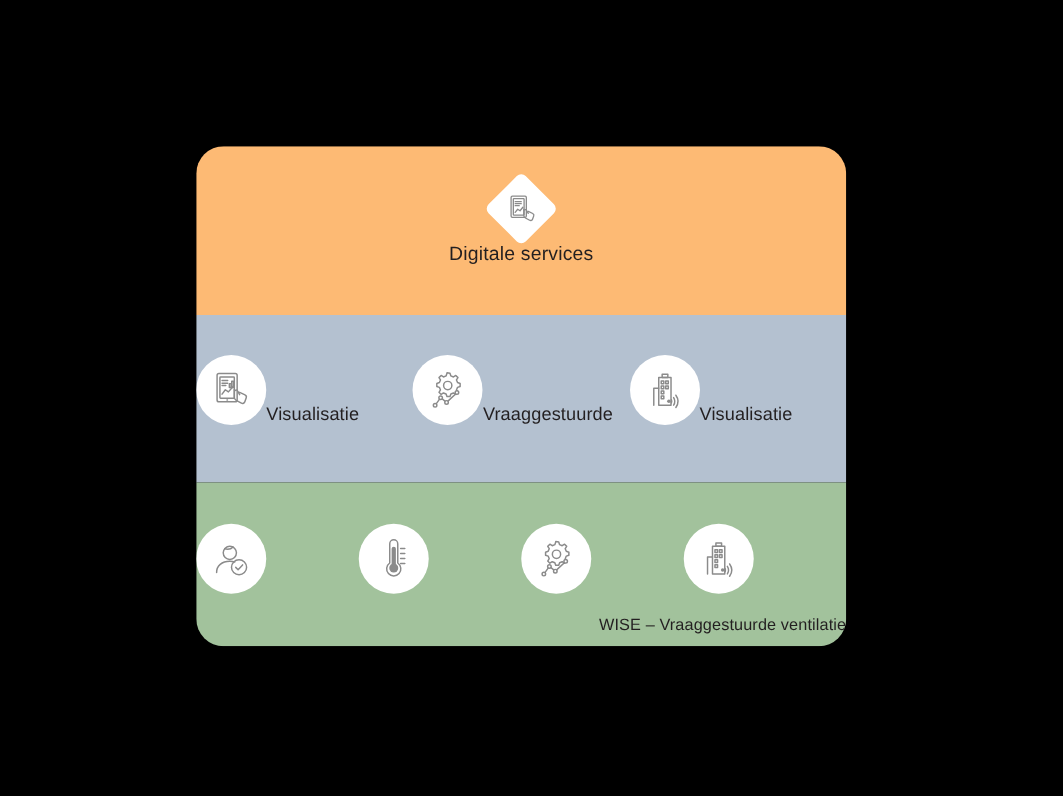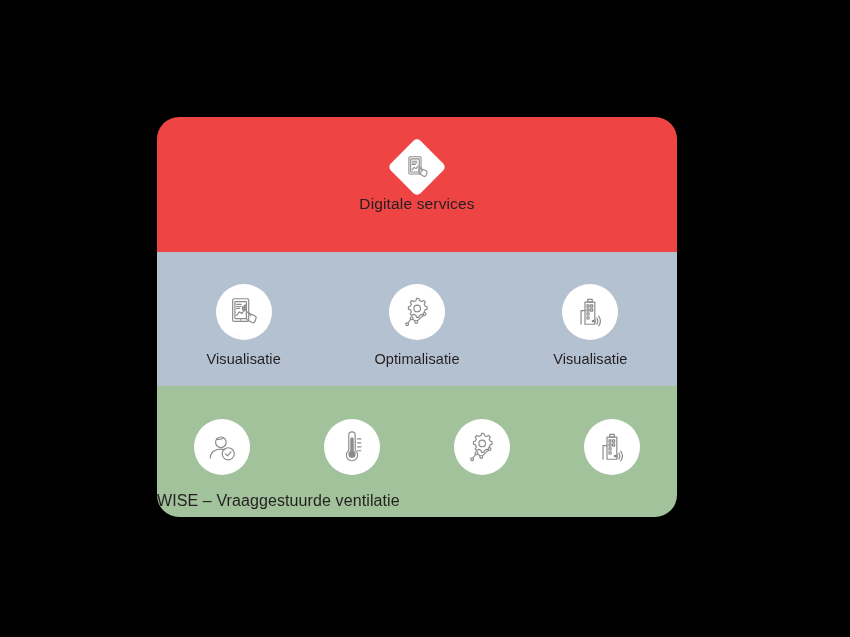--- a/index.html
+++ b/index.html
@@ -9,21 +9,21 @@
   }
   .stage{position:relative;width:850px;height:637px;}
 
   .card{
     position:absolute;left:157px;top:117px;width:520px;height:400px;
     border-radius:22px;overflow:hidden;display:flex;flex-direction:column;
   }
 
   
   .band-head{
-    height:135px;background:#ef4444;position:relative;flex:0 0 135px;
+    height:135px;background:#fdba74;position:relative;flex:0 0 135px;
   }
   .diamond-wrap{
     position:absolute;left:50%;top:21px;transform:translateX(-50%);
     width:58px;height:58px;
   }
   .diamond{
     width:42px;height:42px;background:#fff;border-radius:5px;
     transform:rotate(45deg);margin:8px auto 0;
   }
   .diamond-icon{
@@ -40,34 +40,34 @@
     flex:0 0 134px;background:#b4c1d0;position:relative;
   }
   
   .band-low{
     flex:1 1 auto;background:#a2c29c;position:relative;
   }
 
   .row{
     position:absolute;left:0;right:0;display:flex;
   }
-  .cell{flex:1 1 0;display:flex;flex-direction:column;align-items:center;}
+  .cell{flex:1 1 0;display:flex;flex-direction:row;align-items:flex-end;}
 
   .circle{
     width:56px;height:56px;border-radius:50%;background:#fff;
     display:flex;align-items:center;justify-content:center;
     box-sizing:border-box;
   }
   .cell-label{
     margin-top:11px;font-size:14.5px;color:#231f20;white-space:nowrap;
     letter-spacing:.1px;
   }
   .wide-label{
-    position:absolute;left:0;right:0;text-align:left;
-    font-size:16px;color:#231f20;letter-spacing:.1px;
+    position:absolute;left:0;right:0;text-align:right;
+    font-size:13px;color:#231f20;letter-spacing:.1px;
   }
   svg{display:block;}
 </style>
 </head>
 <body>
 
 <div class="stage">
   <div class="card">
 
     <div class="band-head">
@@ -116,21 +116,21 @@
             <svg width="34" height="34" viewBox="0 0 36 36" fill="none" stroke="#8b8b8b" stroke-width="1.25" stroke-linecap="round" stroke-linejoin="round">
               <path d="M17.6 3.4 l2.5 .45 .75 2.2 2.2 .9 2-1.25 1.8 1.8 -1.25 2 .9 2.2 2.2 .75 0 2.55 -2.2 .75 -.9 2.2 1.25 2 -1.8 1.8 -2-1.25 -2.2 .9 -.75 2.2 -2.55 0 -.75-2.2 -2.2-.9 -2 1.25 -1.8-1.8 1.25-2 -.9-2.2 -2.2-.75 0-2.55 2.2-.75 .9-2.2 -1.25-2 1.8-1.8 2 1.25 2.2-.9 .75-2.2 z"></path>
               <circle cx="18.2" cy="14.2" r="3.5"></circle>
               <polyline points="7.5,31 12.2,24.5 17.2,28.5 25.8,20.5"></polyline>
               <circle cx="7.5" cy="31" r="1.5" fill="#fff"></circle>
               <circle cx="12.2" cy="24.5" r="1.5" fill="#fff"></circle>
               <circle cx="17.2" cy="28.5" r="1.5" fill="#fff"></circle>
               <circle cx="26" cy="20.2" r="1.5" fill="#fff"></circle>
             </svg>
           </div>
-          <div class="cell-label">Optimalisatie</div>
+          <div class="cell-label">Vraaggestuurde</div>
         </div>
 
         <div class="cell">
           <div class="circle">
             <svg width="34" height="34" viewBox="0 0 36 36" fill="none" stroke="#8b8b8b" stroke-width="1.25" stroke-linecap="round" stroke-linejoin="round">
               <path d="M8.5 31 l0-14.5 4.2 0"></path>
               <rect x="12.7" y="7.5" width="10.4" height="23.5"></rect>
               <rect x="15.6" y="4.6" width="4.8" height="2.9"></rect>
               <rect x="14.8" y="10.4" width="2.2" height="2.4"></rect>
               <rect x="18.6" y="10.4" width="2.2" height="2.4"></rect>

